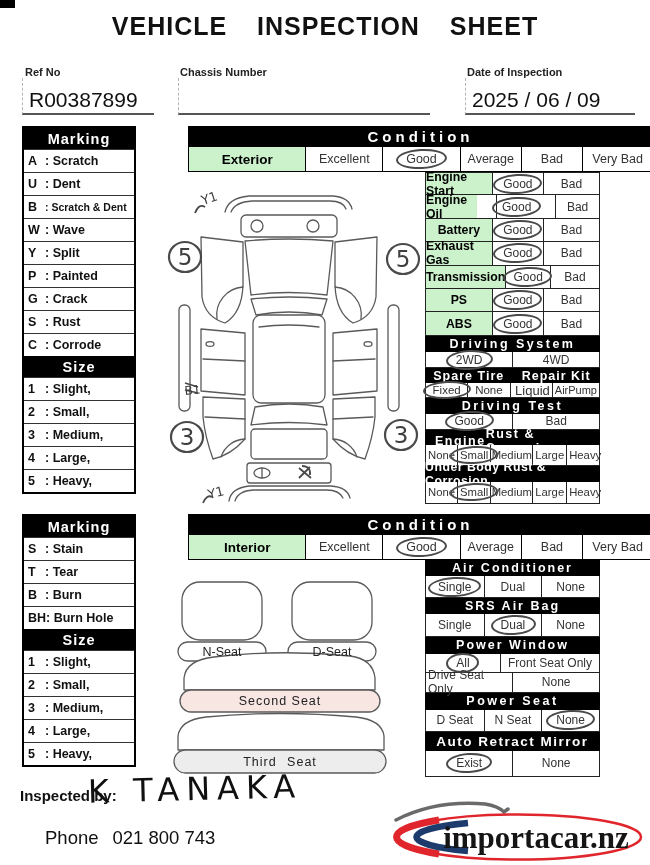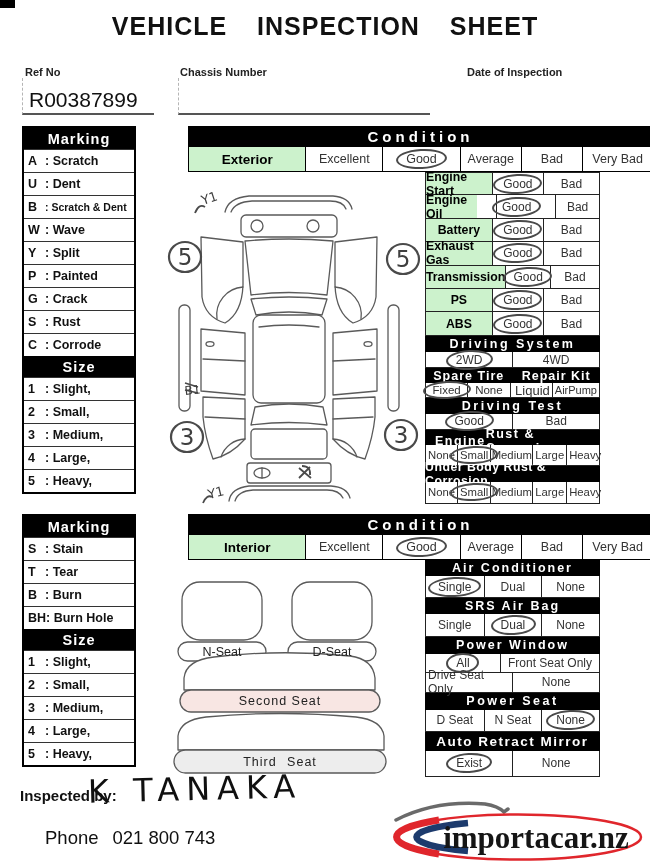--- a/index.html
+++ b/index.html
@@ -65,20 +65,23 @@
 
   <div class="abs flabel" style="left:25px;top:66px;">Ref No</div>
   <div class="abs fbox" style="left:22px;top:78px;width:132px;height:37px;">
     <span>R00387899</span>
   </div>
   <div class="abs flabel" style="left:180px;top:66px;">Chassis Number</div>
   <div class="abs fbox" style="left:178px;top:78px;width:252px;height:37px;">
     <span></span>
   </div>
   <div class="abs flabel" style="left:467px;top:66px;">Date of Inspection</div>
+  <div class="abs fbox" style="left:465px;top:78px;width:170px;height:37px;">
+    <span>2025 / 06 / 09</span>
+  </div>
 
   <div class="abs lg" style="left:22px;top:126px;">
     <div class="hd">Marking</div>
     <div class="row">
         <span class="k">A</span>
         <span class="lbl">Scratch</span>
       </div>
     <div class="row">
         <span class="k">U</span>
         <span class="lbl">Dent</span>

